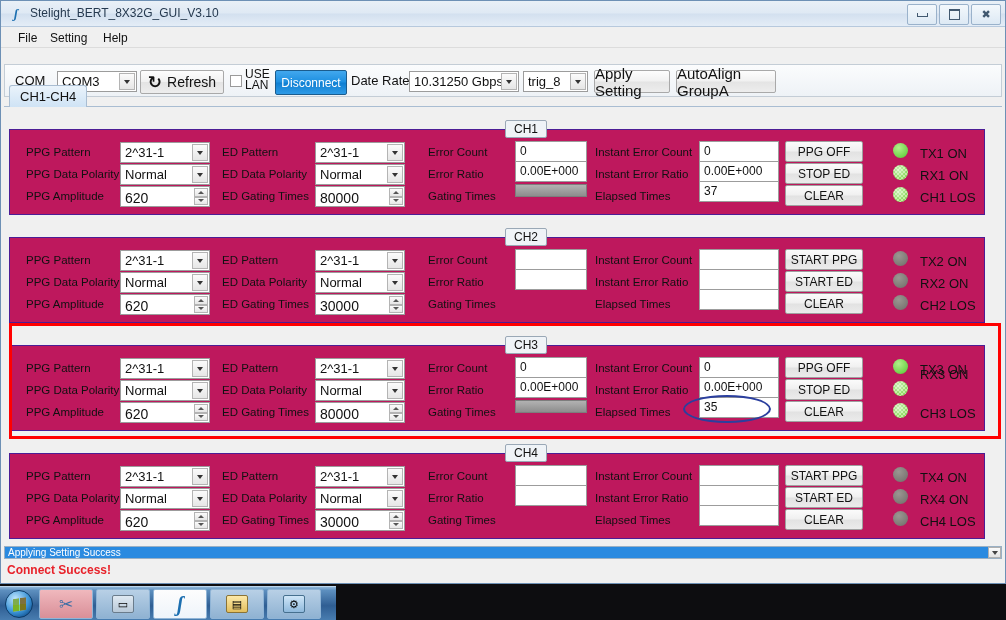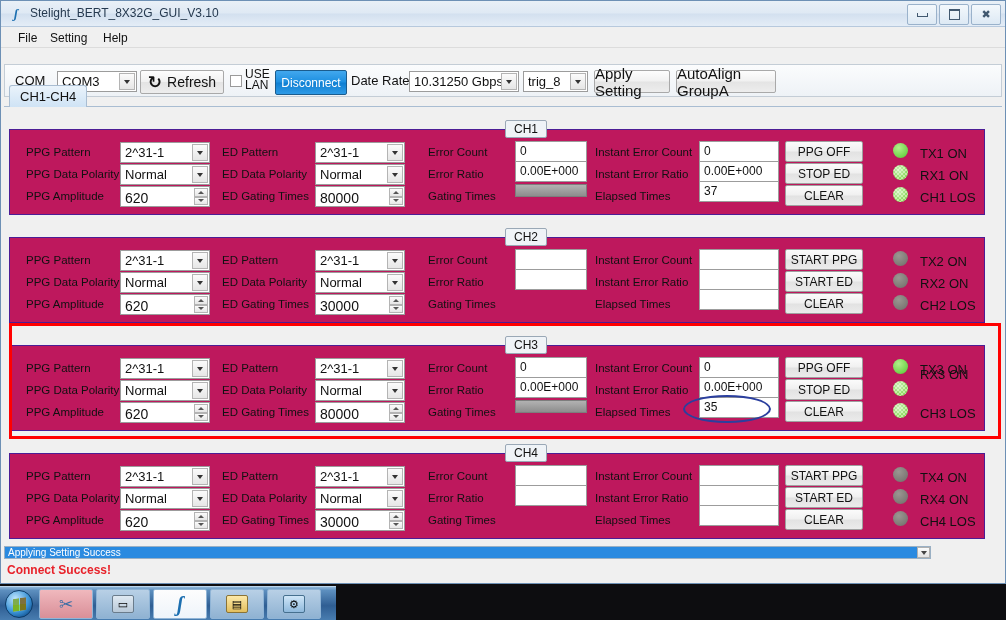--- a/index.html
+++ b/index.html
@@ -188,21 +188,21 @@
   .redbox{
     position:absolute;border:3px solid #ff0000;box-sizing:border-box;
     pointer-events:none;z-index:8;
   }
   .blue-ellipse{
     position:absolute;border:2px solid #2b3f9e;border-radius:50%;
     box-sizing:border-box;pointer-events:none;z-index:9;
   }
   
   .statusbar{
-    position:absolute;left:3px;top:545px;width:927px;height:13px;
+    position:absolute;left:3px;top:545px;width:998px;height:13px;
     background:#2a8ae0;border:1px solid #9ab0c4;box-sizing:border-box;
   }
   .statusbar .stxt{
     position:absolute;left:3px;top:0px;font-size:10px;color:#fff;
   }
   .statusbar .sarrow{
     position:absolute;right:0;top:0;width:13px;height:11px;
     background:linear-gradient(to bottom,#fbfbfb,#e2e2e2);
     border:1px solid #b0b0b0;box-sizing:border-box;
     display:flex;align-items:center;justify-content:center;

